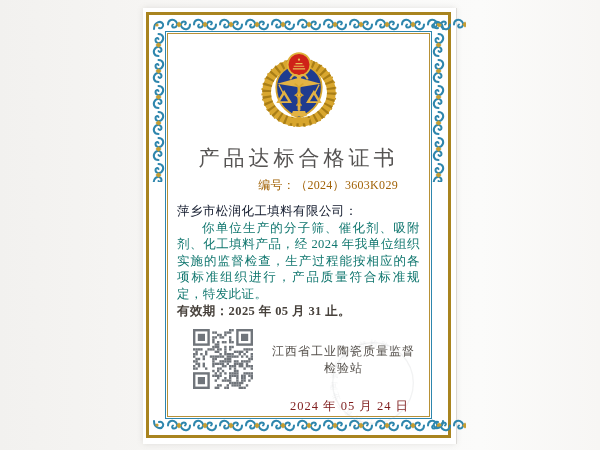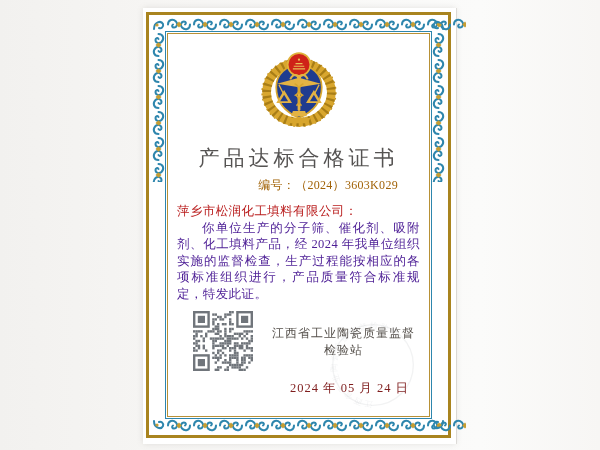--- a/index.html
+++ b/index.html
@@ -44,22 +44,22 @@
   .title {
     margin-top: 13px; text-align: center;
     font-size: 21px; letter-spacing: 4px; color: #555352; font-weight: 500;
     white-space: nowrap;
   }
   .serial {
     margin-top: 5px; text-align: right; padding-right: 22px;
     font-size: 12px; color: #a16207; letter-spacing: 0.3px;
   }
   .body-block { margin-top: 9px; font-size: 12.5px; line-height: 16.5px; letter-spacing: 0.4px; }
-  .recipient { color: #b91c1c; font-family: Liberation Serif, serif; }
-  .paragraph { text-indent: 2em; text-align: justify; color: #4c1d95; }
+  .recipient { color: #0f172a; font-family: Liberation Serif, serif; }
+  .paragraph { text-indent: 2em; text-align: justify; color: #0f766e; }
   .validity { font-weight: bold; color: #47413b; margin-top: 1px; }
 
   .footer { position: relative; margin-top: 9px; display: flex; align-items: flex-start; }
   .qr { margin-left: 16px; flex: 0 0 auto; }
   .footer-right { flex: 1 1 auto; position: relative; }
   .issuer {
     margin-top: 14px; text-align: center; padding-left: 14px;
     font-size: 12px; letter-spacing: 1px; color: #55504b;
   }
   .issue-date {
@@ -324,20 +324,21 @@
         </svg>
       </div>
 
       <div class="title">产品达标合格证书</div>
 
       <div class="serial"><span>编号：</span><span>（2024）3603K029</span></div>
 
       <div class="body-block">
         <div class="recipient">萍乡市松润化工填料有限公司：</div>
         <div class="paragraph">你单位生产的分子筛、催化剂、吸附剂、化工填料产品，经 2024 年我单位组织实施的监督检查，生产过程能按相应的各项标准组织进行，产品质量符合标准规定，特发此证。</div>
+        <div class="validity">有效期：2025 年 05 月 31 止。</div>
       </div>
 
       <div class="footer">
         <svg class="qr" width="60" height="60" viewBox="0 0 25 25" id="qr">
             <rect x="15" y="0" width="1" height="1" fill="#70757b"></rect>
             <rect x="16" y="0" width="1" height="1" fill="#70757b"></rect>
             <rect x="8" y="1" width="1" height="1" fill="#70757b"></rect>
             <rect x="9" y="1" width="1" height="1" fill="#70757b"></rect>
             <rect x="13" y="1" width="1" height="1" fill="#70757b"></rect>
             <rect x="14" y="1" width="1" height="1" fill="#70757b"></rect>

